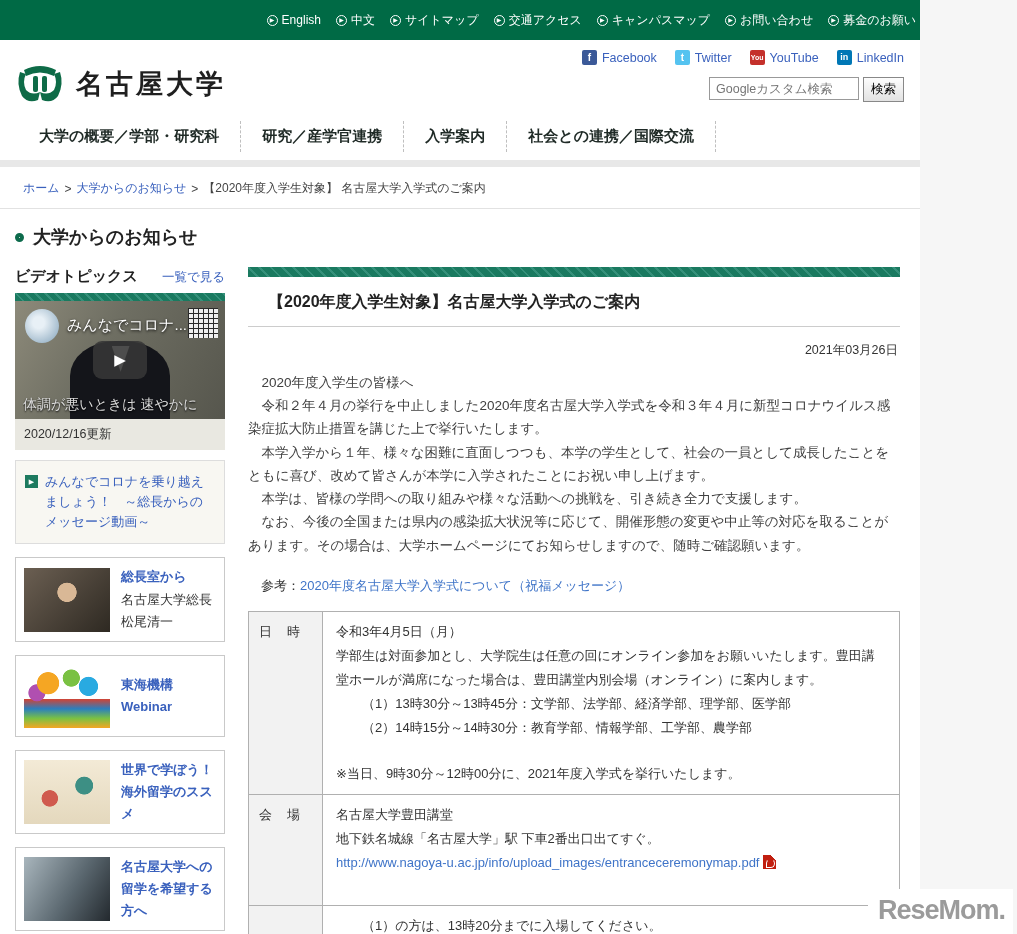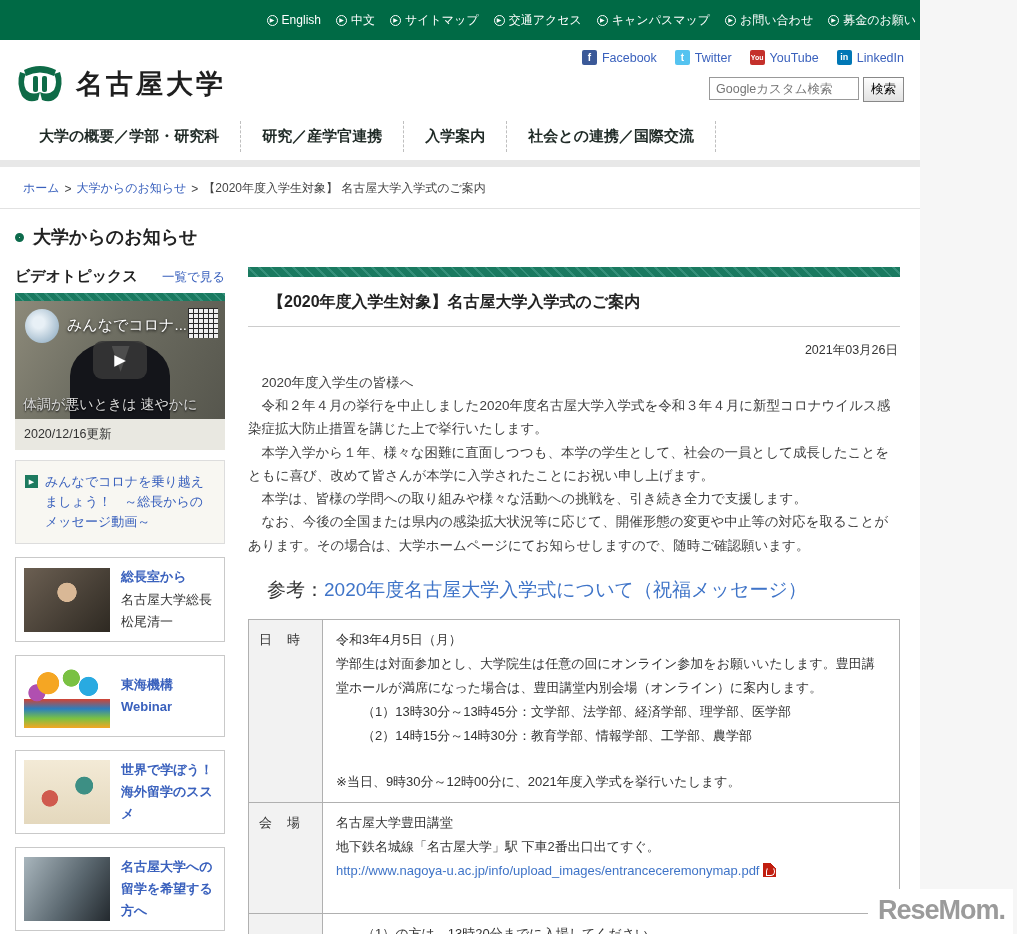--- a/index.html
+++ b/index.html
@@ -108,21 +108,21 @@
   .bplain { color:#333; font-weight:normal; }
 
   
   .m-hatch { height:10px;
       background:repeating-linear-gradient(45deg,#1a7a60 0 6px,#35907a 6px 8px); }
   .m-title { font-size:16px; font-weight:bold; color:#222; padding:15px 20px 13px;
       border-bottom:1px solid #ccc; }
   .m-date { text-align:right; font-size:12.5px; color:#333; padding:15px 2px 12px; }
   .m-body { font-size:13.5px; line-height:1.72; color:#404040; }
   .m-para { margin:0; }
-  .m-ref { margin:20px 0 16px; font-size:19px; }
+  .m-ref { margin:20px 0 16px; font-size:13px; }
   .m-ref-link { color:#3f74c8; cursor:pointer; }
 
   
   .info-table { border-collapse:collapse; width:100%; margin-top:8px; }
   .info-table td { border:1px solid #b0b0b0; font-size:13px; line-height:1.85;
       padding:8px 13px; vertical-align:top; color:#333; }
   td.tlabel { width:74px; background:#f2f2f2; padding:8px 10px; letter-spacing:1px; }
   .cell-line { min-height:1.2em; }
   .blank-line { height:1.7em; }
   .tbl-link { color:#3f74c8; cursor:pointer; word-break:break-all; }

